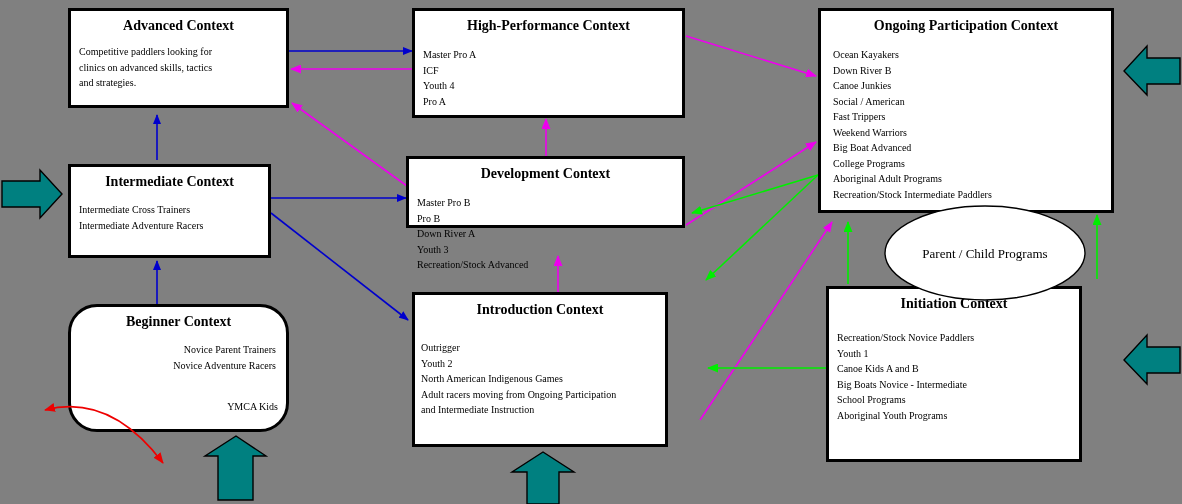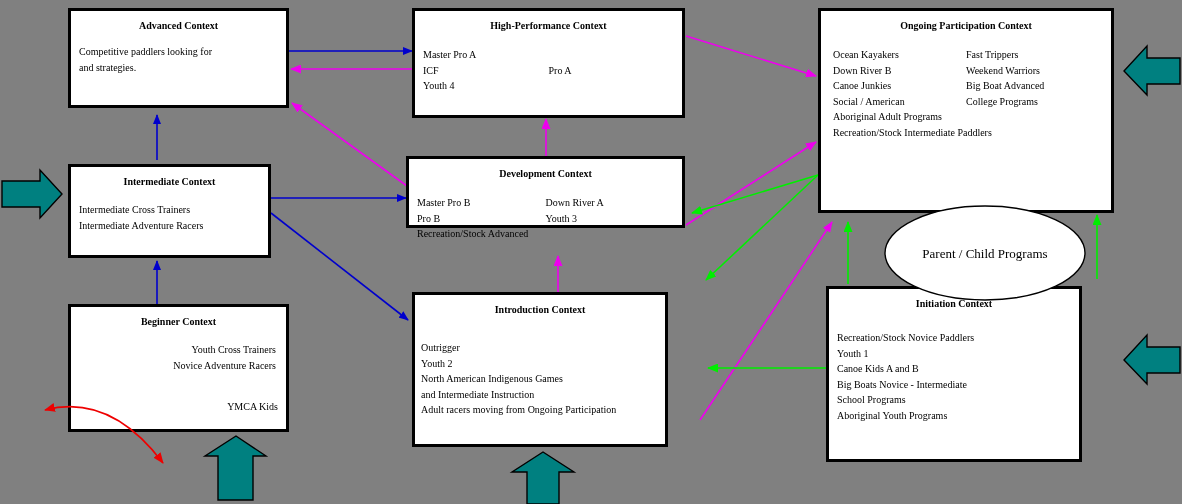--- a/index.html
+++ b/index.html
@@ -18,37 +18,36 @@
   .box {
     position: absolute;
     background: #ffffff;
     border: 3px solid #000000;
     box-sizing: border-box;
     z-index: 5;
   }
   .box-title {
     text-align: center;
     font-weight: bold;
-    font-size: 10px;
+    font-size: 14px;
     line-height: 16px;
     margin-top: 7px;
     color: #000;
   }
   .box-body {
     font-size: 10px;
     line-height: 15.5px;
     color: #000;
     margin-top: 10px;
     padding: 0 8px;
     font-family: Liberation Serif, serif;
   }
   .col-wrap {
     display: flex;
-    flex-direction: row;
-    align-items: center;
+    flex-direction: column;
   }
   .col-wrap .col-a { width: 150px; }
   .col-wrap .col-b { width: 150px; }
   .line-item { white-space: nowrap; }
 
   svg.overlay {
     position: absolute;
     left: 0; top: 0;
     width: 1182px;
     height: 504px;
@@ -117,20 +116,21 @@
 
     <line x1="1097" y1="279" x2="1097" y2="215" stroke="#00ee00" stroke-width="1.6" marker-end="url(#ah-green)"></line>
 
     <line x1="848" y1="284" x2="848" y2="222" stroke="#00ee00" stroke-width="1.6" marker-end="url(#ah-green)"></line>
   </svg>
 
   <div class="box" style="left:68px; top:8px; width:221px; height:100px;">
     <div class="box-title">Advanced Context</div>
     <div class="box-body">
       <div class="line-item">Competitive paddlers looking for</div>
+      <div class="line-item">clinics on advanced skills, tactics</div>
       <div class="line-item">and strategies.</div>
     </div>
   </div>
 
   <div class="box" style="left:412px; top:8px; width:273px; height:110px;">
     <div class="box-title">High-Performance Context</div>
     <div class="box-body col-wrap" style="margin-top:13px;">
       <div class="col-a">
         <div class="line-item">Master Pro A</div>
         <div class="line-item">ICF</div>
@@ -182,39 +182,39 @@
         </div>
         <div class="col-b">
           <div class="line-item">Down River A</div>
           <div class="line-item">Youth 3</div>
         </div>
       </div>
       <div class="line-item">Recreation/Stock Advanced</div>
     </div>
   </div>
 
-  <div class="box" style="left:68px; top:304px; width:221px; height:128px;">
+  <div class="box" style="left:68px; top:304px; width:221px; height:128px;border-radius:29px;">
     <div class="box-title">Beginner Context</div>
     <div class="box-body" style="margin-top:12px; text-align:right; padding-right:10px;">
-      <div class="line-item">Youth Cross Trainers</div>
+      <div class="line-item">Novice Parent Trainers</div>
       <div class="line-item">Novice Adventure Racers</div>
     </div>
     <div class="box-body" style="margin-top:26px; text-align:right; ">
       <div class="line-item">YMCA Kids</div>
     </div>
   </div>
 
   <div class="box" style="left:412px; top:292px; width:256px; height:155px;">
     <div class="box-title">Introduction Context</div>
     <div class="box-body" style="margin-top:22px; padding:0 6px;">
       <div class="line-item">Outrigger</div>
       <div class="line-item">Youth 2</div>
       <div class="line-item">North American Indigenous Games</div>
+      <div class="line-item">Adult racers moving from Ongoing Participation</div>
       <div class="line-item">and Intermediate Instruction</div>
-      <div class="line-item">Adult racers moving from Ongoing Participation</div>
     </div>
   </div>
 
   <div class="box" style="left:826px; top:286px; width:256px; height:176px;">
     <div class="box-title">Initiation Context</div>
     <div class="box-body" style="margin-top:18px; padding:0 8px;">
       <div class="line-item">Recreation/Stock Novice Paddlers</div>
       <div class="line-item">Youth 1</div>
       <div class="line-item">Canoe Kids A and B</div>
       <div class="line-item">Big Boats Novice - Intermediate</div>

